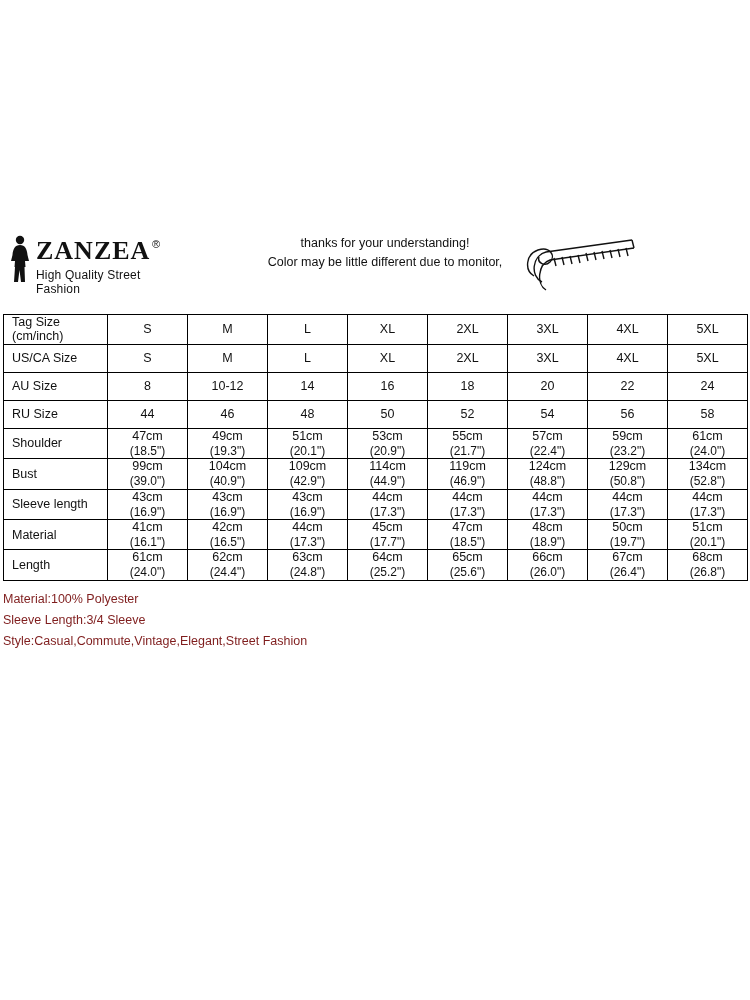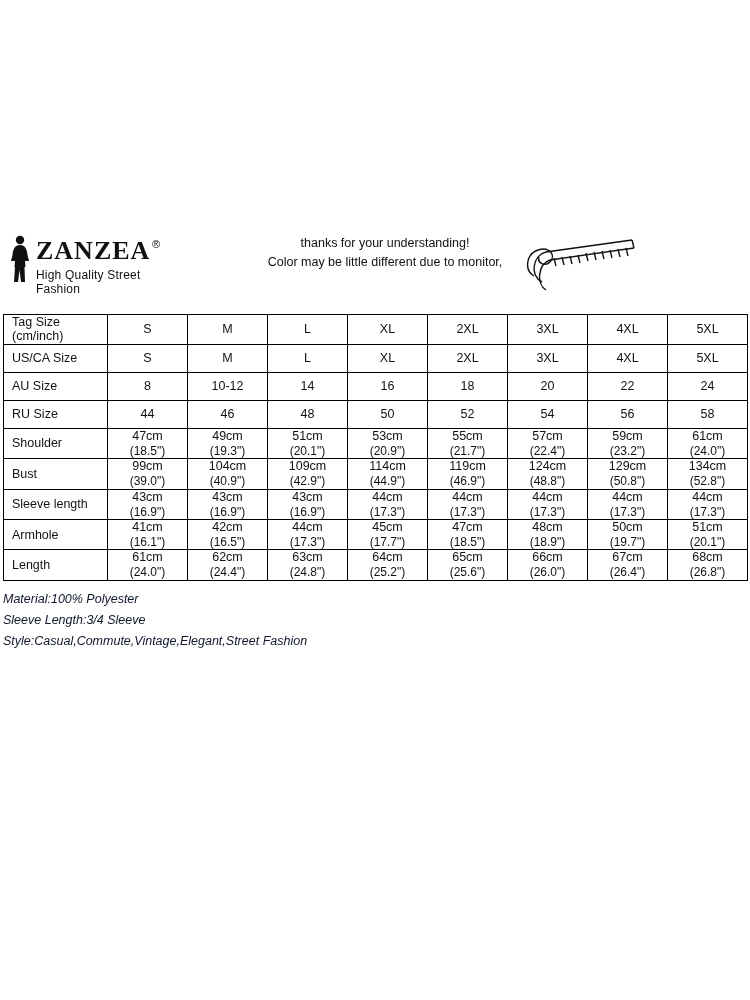--- a/index.html
+++ b/index.html
@@ -114,22 +114,21 @@
     font-size: 12.5px;
   }
   .sub {
     display: block;
     font-size: 12px;
   }
   .details {
     margin: 8px 0 0 3px;
     font-size: 12.5px;
     line-height: 1.68;
-    color: #0f172a;
-    font-style: italic;
+    color: #7f1d1d;
   }
 </style>
 </head>
 <body>
 
 <div id="sheet">
 
   <div class="header">
 
     <div class="brand">
@@ -250,21 +249,21 @@
         <td class="meas"><span>43cm</span><span class="sub">(16.9")</span></td>
         <td class="meas"><span>43cm</span><span class="sub">(16.9")</span></td>
         <td class="meas"><span>44cm</span><span class="sub">(17.3")</span></td>
         <td class="meas"><span>44cm</span><span class="sub">(17.3")</span></td>
         <td class="meas"><span>44cm</span><span class="sub">(17.3")</span></td>
         <td class="meas"><span>44cm</span><span class="sub">(17.3")</span></td>
         <td class="meas"><span>44cm</span><span class="sub">(17.3")</span></td>
       </tr>
 
       <tr>
-        <td class="rowhead">Armhole</td>
+        <td class="rowhead">Material</td>
         <td class="meas"><span>41cm</span><span class="sub">(16.1")</span></td>
         <td class="meas"><span>42cm</span><span class="sub">(16.5")</span></td>
         <td class="meas"><span>44cm</span><span class="sub">(17.3")</span></td>
         <td class="meas"><span>45cm</span><span class="sub">(17.7")</span></td>
         <td class="meas"><span>47cm</span><span class="sub">(18.5")</span></td>
         <td class="meas"><span>48cm</span><span class="sub">(18.9")</span></td>
         <td class="meas"><span>50cm</span><span class="sub">(19.7")</span></td>
         <td class="meas"><span>51cm</span><span class="sub">(20.1")</span></td>
       </tr>
 

